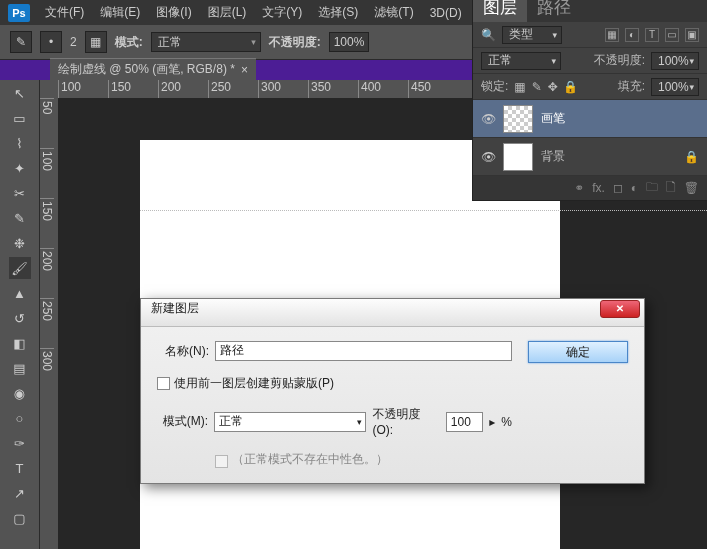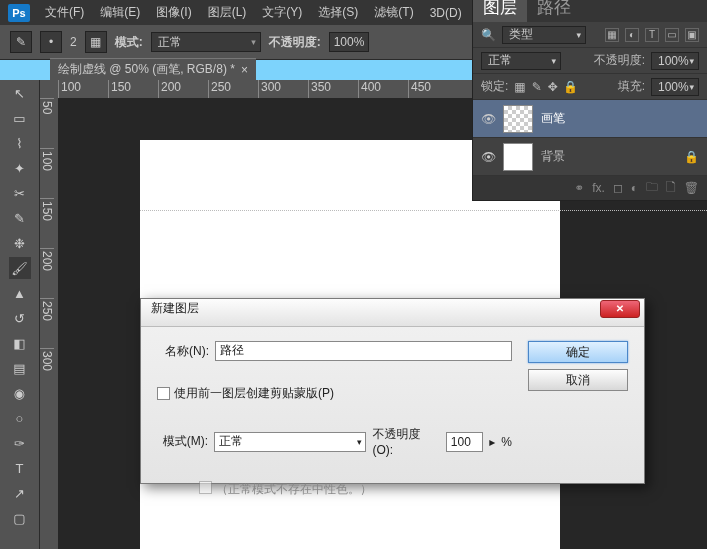--- a/index.html
+++ b/index.html
@@ -13,21 +13,21 @@
 
 
 .optbar { background: #535353; height: 35px; display: flex; align-items: center; padding: 0 10px; gap: 8px; border-bottom: 1px solid #2a2a2a; }
 .optbar .iconbox { width: 22px; height: 22px; background: #3a3a3a; border: 1px solid #222; display: flex; align-items: center; justify-content: center; }
 .opt-label { color: #ccc; font-weight: bold; }
 .opt-drop { background: #3a3a3a; border: 1px solid #222; height: 20px; padding: 0 18px 0 6px; color: #ccc; display: flex; align-items: center; position: relative; width: 110px;}
 .opt-drop::after { content: "▾"; position: absolute; right: 4px; font-size: 9px; color: #999;}
 .opt-pct { background: #3a3a3a; border: 1px solid #222; height: 20px; padding: 0 4px; color: #ccc; display: flex; align-items: center; gap: 2px;}
 
 
-.tabbar { background: #7dd3fc; height: 20px; display: flex; align-items: flex-end;}
+.tabbar { background: #4c1d95; height: 20px; display: flex; align-items: flex-end;}
 .spacer-left { width: 50px; }
 .doctab { background: #535353; color: #ccc; padding: 2px 8px; font-size: 11px; border-top: 1px solid #777; display: flex; align-items: center; gap: 6px;}
 
 
 .workspace { position: relative; height: 469px; display: flex; background: #262626; }
 .toolcol { width: 40px; background: #535353; display: flex; flex-direction: column; align-items: center; padding-top: 2px; gap: 3px; border-right: 1px solid #2a2a2a;}
 .toolcol .tool { width: 22px; height: 22px; background: #535353; display: flex; align-items: center; justify-content: center; color: #ccc; font-size: 13px;}
 .toolcol .tool.active { background: #3a3a3a; }
 .canvas-area { flex: 1; position: relative; background: #262626; overflow: hidden; }
 .ruler-h { position: absolute; top: 0; left: 18px; right: 0; height: 18px; background: #535353; color: #ccc; font-size: 9px; display: flex; }
@@ -56,35 +56,35 @@
 .thumb.checker { background: repeating-conic-gradient(#ccc 0 25%, #fff 0 50%); background-size: 8px 8px;}
 .lock { margin-left: auto; }
 .panel-footer { display: flex; height: 24px; align-items: center; justify-content: flex-end; gap: 8px; padding: 0 8px; background: #353535; font-size: 11px;}
 .panel-footer span { color: #888; }
 
 
 .dialog { position: absolute; top: 298px; left: 140px; width: 505px; height: 186px; background: linear-gradient(#f2f2f2,#e4e4e4); border: 1px solid #7a7a7a; box-shadow: 4px 4px 12px rgba(0,0,0,0.5); z-index: 10; color: #222;}
 .dlg-title { background: linear-gradient(#fdfdfd,#e3e3e3); height: 28px; display: flex; align-items: center; padding: 0 4px 8px 10px; border-bottom: 1px solid #bbb;}
 .dlg-close { margin-left: auto; width: 40px; height: 18px; background: linear-gradient(#e67,#c22); border: 1px solid #922; border-radius: 3px; color: #fff; display:flex; align-items:center; justify-content:center; font-weight:bold; font-size:10px;}
 .dlg-body { display: flex; padding: 14px 16px; gap: 16px; }
-.dlg-form { flex: 1; display: flex; flex-direction: column; gap: 24px; }
+.dlg-form { flex: 1; display: flex; flex-direction: column; gap: 14px; }
 .form-row { display: flex; align-items: center; gap: 6px; }
 .dlg-label { width: 52px; text-align: right; }
 .dlg-input { background: #fff; border: 1px solid #888; height: 20px; padding: 0 4px; flex: 1; }
 .dlg-chk { display: flex; align-items: center; gap: 4px;}
 .chkbox { width: 13px; height: 13px; border: 1px solid #888; background: #fff;}
 .dlg-select { background: #fff; border: 1px solid #888; height: 20px; width: 120px; padding: 0 16px 0 4px; position: relative; display:flex; align-items:center;}
 .dlg-select::after { content: "▾"; position: absolute; right: 4px; font-size: 9px;}
 .dlg-select.wide { width: 155px;}
 .dlg-x { width: 14px; height: 14px; border: 1px solid #888; background: #fff; font-size: 10px; display:flex; align-items:center; justify-content:center;}
 .dlg-num { background: #fff; border: 1px solid #888; height: 20px; width: 38px; padding: 0 4px; display:flex; align-items:center;}
 .dlg-btns { width: 100px; display: flex; flex-direction: column; gap: 6px;}
 .dlg-btn { height: 22px; background: linear-gradient(#fdfdfd,#d8d8d8); border: 1px solid #888; border-radius: 0; display:flex; align-items:center; justify-content:center;}
 .dlg-btn.primary { background: linear-gradient(#dff0ff,#a8d2f8); border: 1px solid #4a86c8; box-shadow: 0 0 2px #6ca8e8;}
-.gray-txt { color: #888; margin-left: 42px; display: flex; align-items: flex-start; gap: 4px;}
+.gray-txt { color: #888; margin-left: 58px; display: flex; align-items: flex-end; gap: 4px;}
 </style>
 </head>
 <body>
 
 <div class="topbar">
   <div class="ps-logo">Ps</div>
   <span class="menu-item">文件(F)</span>
   <span class="menu-item">编辑(E)</span>
   <span class="menu-item">图像(I)</span>
   <span class="menu-item">图层(L)</span>
@@ -165,21 +165,21 @@
   </div>
 </div>
 
 <div class="layers-panel">
   <div class="ptabs">
     <div class="ptab">图层</div>
     <div class="ptab off">路径</div>
   </div>
   <div class="panel-row">
     <span>🔍</span>
-    <div class="panel-drop" style="width:84px">类型</div>
+    <div class="panel-drop" style="width:60px">类型</div>
     <div class="panel-iconrow">
       <span>▦</span>
       <span>◐</span>
       <span>T</span>
       <span>▭</span>
       <span>▣</span>
     </div>
   </div>
   <div class="panel-row">
     <div class="panel-drop" style="width:80px">正常</div>
@@ -242,16 +242,15 @@
         <span>▸</span>
         <span>%</span>
       </div>
       <div class="gray-txt">
         <div class="chkbox" style="opacity:0.5"></div>
         <span>（正常模式不存在中性色。）</span>
       </div>
     </div>
     <div class="dlg-btns">
       <div class="dlg-btn primary">确定</div>
-      <div class="dlg-btn">取消</div>
     </div>
   </div>
 </div>
 
 </body></html>

